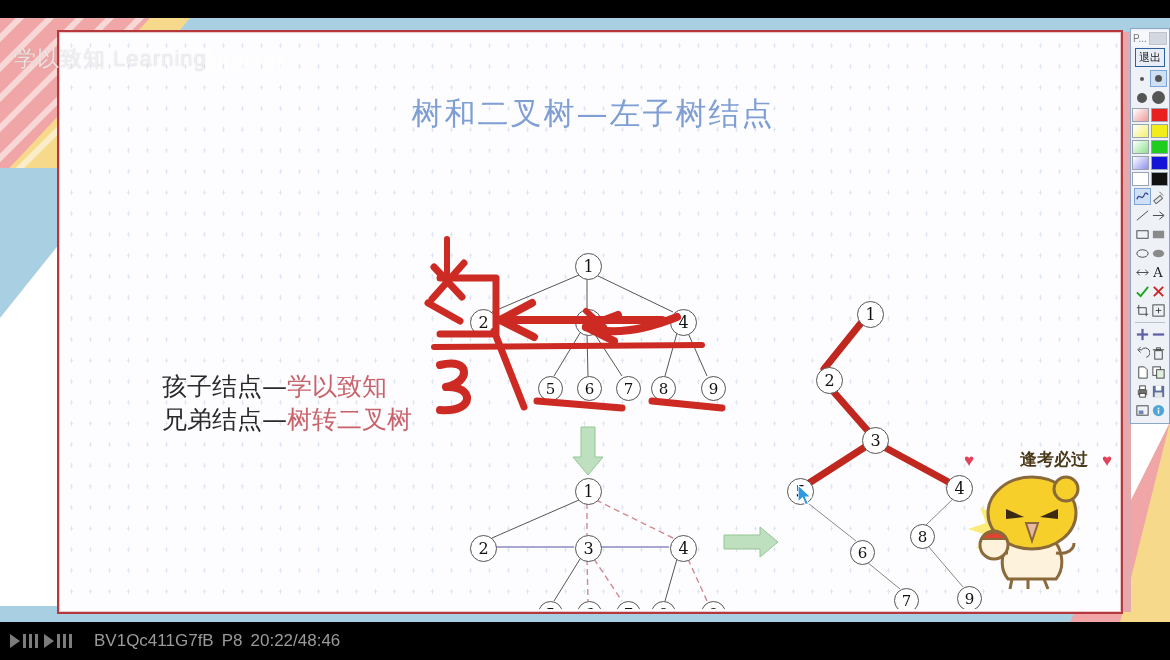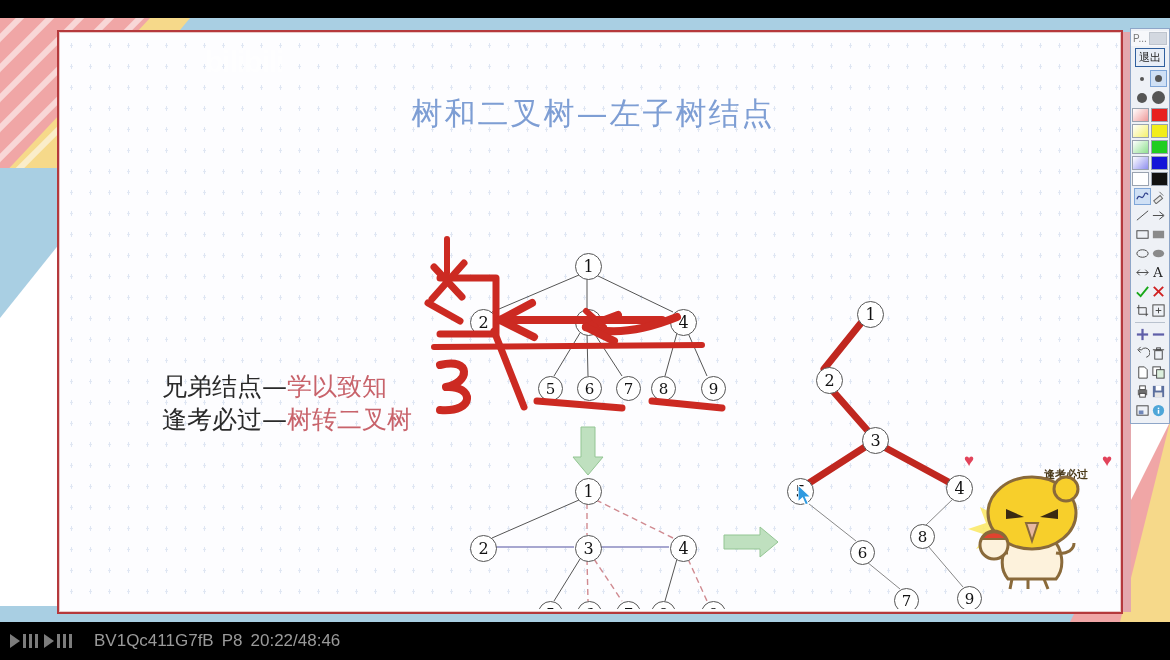--- a/index.html
+++ b/index.html
@@ -49,21 +49,21 @@
 
   svg.layer{position:absolute;left:0;top:0;width:1062px;height:580px;overflow:visible;}
   svg.edges{z-index:2;}
   svg.ink{z-index:8;pointer-events:none;}
 
   
   .cursor{position:absolute;z-index:20;}
 
   
   .mascot{position:absolute;right:10px;bottom:12px;width:150px;height:140px;z-index:7;}
-  .mascot-text{position:absolute;right:30px;bottom:127px;font-size:11px;color:#4a3a1a;
+  .mascot-text{position:absolute;right:30px;bottom:138px;font-size:17px;color:#4a3a1a;
      font-weight:bold;white-space:nowrap;z-index:7;font-family:"DejaVu Sans",sans-serif;}
   .heart{position:absolute;color:#e2435a;font-size:17px;z-index:7;}
 
   
   .playerbar{position:absolute;left:0;bottom:0;width:1170px;height:38px;background:#000;
     display:flex;align-items:center;color:#9a9a9a;font-size:17px;padding-left:8px;gap:8px;}
   .bili-logo{display:flex;align-items:center;gap:1px;}
 
   
   .toolbar{position:absolute;right:0;top:28px;width:38px;background:#eef1f6;
@@ -119,24 +119,24 @@
     </div>
 
     <div class="paper">
       <div class="paper-right-edge"></div>
       <div class="paper-inner">
 
         <div class="title">树和二叉树—左子树结点</div>
 
         <div class="lesson-text">
           <div>
-            <span>兄弟结点—</span><span class="hl">学以致知</span>
+            <span>孩子结点—</span><span class="hl">学以致知</span>
           </div>
           <div>
-            <span>逢考必过—</span><span class="hl">树转二叉树</span>
+            <span>兄弟结点—</span><span class="hl">树转二叉树</span>
           </div>
         </div>
 
         <svg class="layer edges">
 
           <g stroke="#555" stroke-width="1" fill="none">
             <line x1="517" y1="240" x2="430" y2="277"></line>
             <line x1="525" y1="243" x2="525" y2="274"></line>
             <line x1="534" y1="240" x2="611" y2="277"></line>
             <line x1="518" y1="298" x2="492" y2="341"></line>
@@ -287,20 +287,21 @@
             <circle cx="36" cy="88" r="14" fill="#fdf2dc" stroke="#8a6a3a" stroke-width="3"></circle>
             <path d="M24,82 A14,14 0 0 1 48,82 Z" fill="#e0432f" stroke="#8a6a3a" stroke-width="2"></path>
 
             <path d="M54,122 L52,132 M70,122 L70,132 M86,122 L90,132" stroke="#8a6a3a" stroke-width="3"></path>
           </svg>
         </div>
 
       </div>
     </div>
 
+    <div class="wm wm-tl">学以致知 Learning</div>
     <div class="wm wm-bili">bilibili</div>
   </div>
 
   <div class="playerbar">
     <span class="bili-logo">
       <svg width="78" height="20" viewBox="0 0 78 20">
         <g fill="#7c7c7c">
           <polygon points="2,3 2,17 12,10"></polygon>
           <rect x="15" y="3" width="3" height="14"></rect>
           <rect x="21" y="3" width="3" height="14"></rect>

